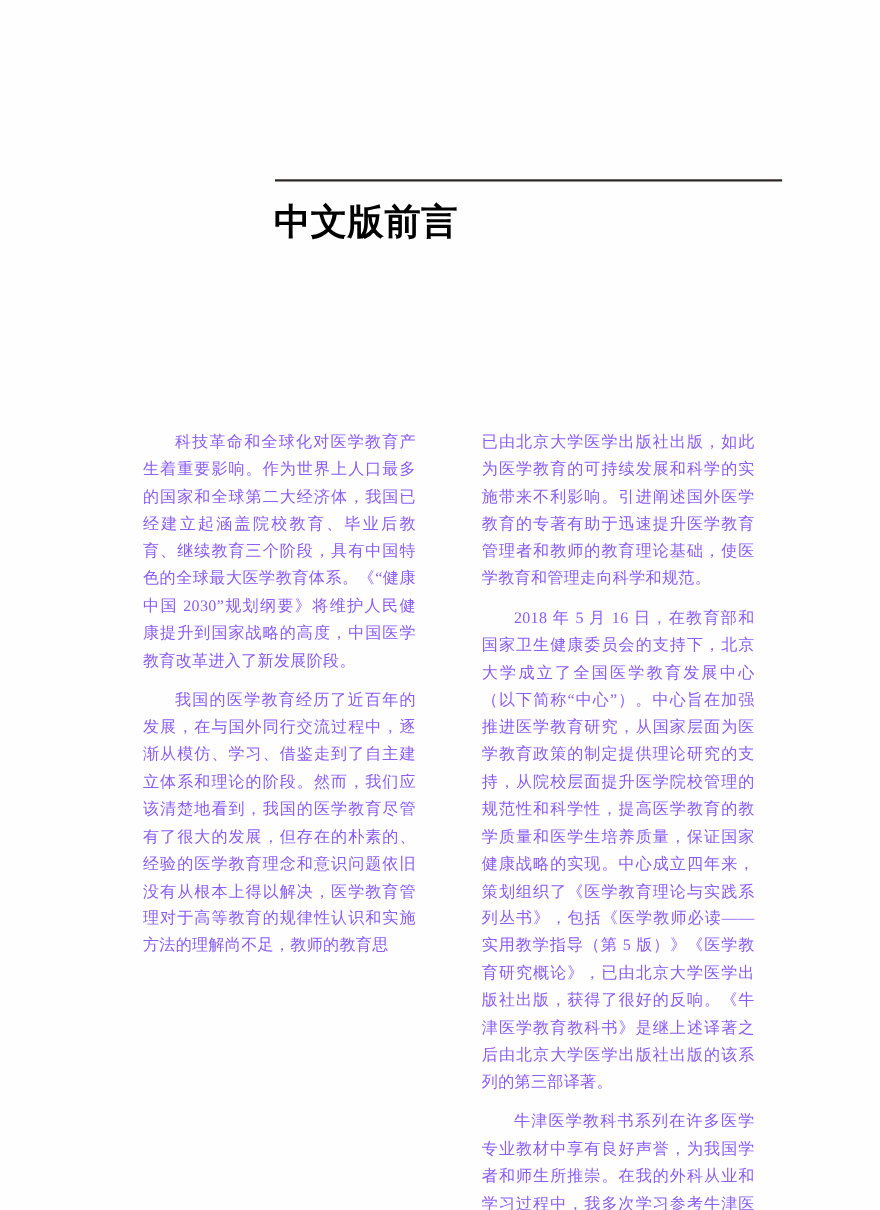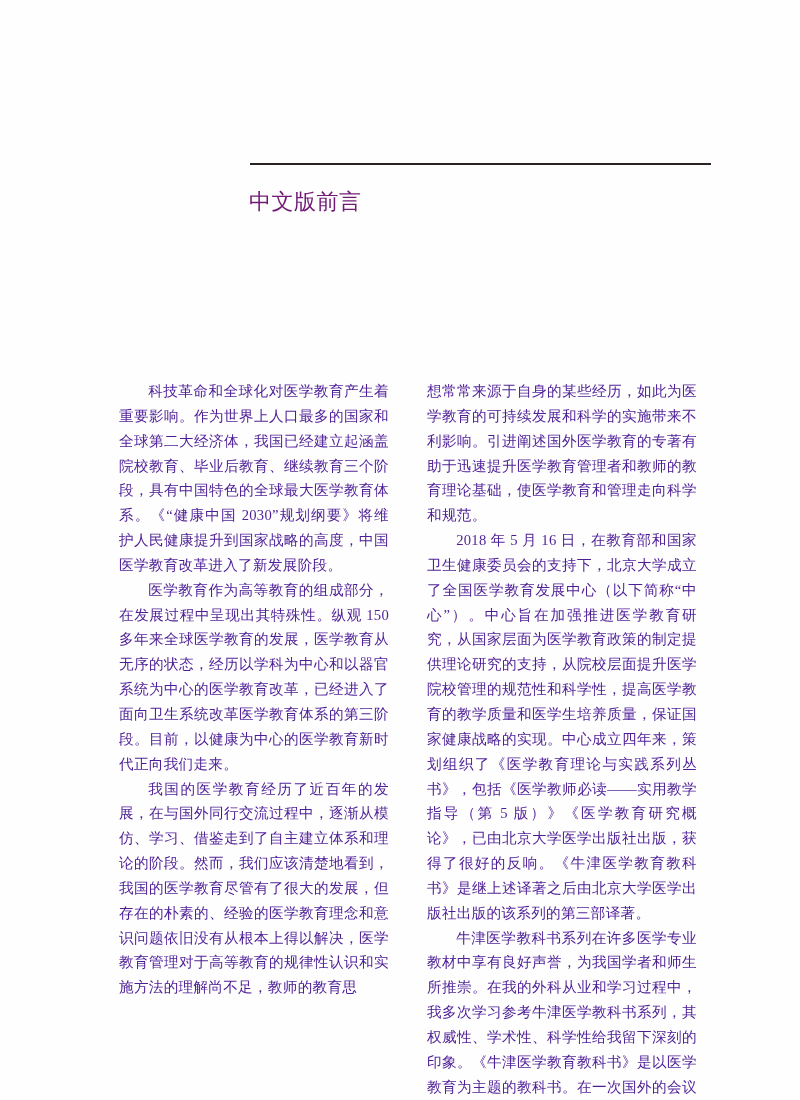--- a/index.html
+++ b/index.html
@@ -30,25 +30,25 @@
     width: 461px;
     height: 2px;
     background: #2b2322;
   }
 
   .page-title {
     position: absolute;
     left: 249px;
     top: 180px;
     font-family: "DejaVu Sans", "Liberation Sans", sans-serif;
-    font-size: 22px;
+    font-size: 33px;
     line-height: 44px;
     letter-spacing: 0.5px;
-    color: #701a75;
-    font-weight: 400;
+    color: #000000;
+    font-weight: 700;
     white-space: nowrap;
   }
 
   
   .columns {
     position: absolute;
     left: 119px;
     top: 379px;
     width: 578px;
     height: 640px;
@@ -57,28 +57,28 @@
   }
 
   .column {
     width: 289px;
     box-sizing: border-box;
   }
   .column.left  { padding-right: 19px; }
   .column.right { padding-left: 19px; }
 
   .para {
-    margin: 0;
+    margin: 11px;
     font-size: 14.6px;
     line-height: 24.85px;
     text-align: justify;
     text-justify: inter-character;
     text-align-last: left;
     letter-spacing: 0.02em;
-    color: #4c1d95;
+    color: #8b5cf6;
     font-family: "Liberation Serif", "DejaVu Serif", serif;
     word-break: break-all;
     hyphens: none;
   }
   .para.indent { text-indent: 2em; }
 
   
   .para.cont { text-indent: 0; }
 </style>
 </head>
@@ -87,25 +87,24 @@
 <div class="page">
 
   <div class="title-rule"></div>
 
   <div class="page-title">中文版前言</div>
 
   <div class="columns">
 
     <div class="column left">
       <p class="para indent">科技革命和全球化对医学教育产生着重要影响。作为世界上人口最多的国家和全球第二大经济体，我国已经建立起涵盖院校教育、毕业后教育、继续教育三个阶段，具有中国特色的全球最大医学教育体系。《“健康中国 2030”规划纲要》将维护人民健康提升到国家战略的高度，中国医学教育改革进入了新发展阶段。</p>
-      <p class="para indent">医学教育作为高等教育的组成部分，在发展过程中呈现出其特殊性。纵观 150 多年来全球医学教育的发展，医学教育从无序的状态，经历以学科为中心和以器官系统为中心的医学教育改革，已经进入了面向卫生系统改革医学教育体系的第三阶段。目前，以健康为中心的医学教育新时代正向我们走来。</p>
       <p class="para indent">我国的医学教育经历了近百年的发展，在与国外同行交流过程中，逐渐从模仿、学习、借鉴走到了自主建立体系和理论的阶段。然而，我们应该清楚地看到，我国的医学教育尽管有了很大的发展，但存在的朴素的、经验的医学教育理念和意识问题依旧没有从根本上得以解决，医学教育管理对于高等教育的规律性认识和实施方法的理解尚不足，教师的教育思</p>
     </div>
 
     <div class="column right">
-      <p class="para cont">想常常来源于自身的某些经历，如此为医学教育的可持续发展和科学的实施带来不利影响。引进阐述国外医学教育的专著有助于迅速提升医学教育管理者和教师的教育理论基础，使医学教育和管理走向科学和规范。</p>
+      <p class="para cont">已由北京大学医学出版社出版，如此为医学教育的可持续发展和科学的实施带来不利影响。引进阐述国外医学教育的专著有助于迅速提升医学教育管理者和教师的教育理论基础，使医学教育和管理走向科学和规范。</p>
       <p class="para indent">2018 年 5 月 16 日，在教育部和国家卫生健康委员会的支持下，北京大学成立了全国医学教育发展中心（以下简称“中心”）。中心旨在加强推进医学教育研究，从国家层面为医学教育政策的制定提供理论研究的支持，从院校层面提升医学院校管理的规范性和科学性，提高医学教育的教学质量和医学生培养质量，保证国家健康战略的实现。中心成立四年来，策划组织了《医学教育理论与实践系列丛书》，包括《医学教师必读——实用教学指导（第 5 版）》《医学教育研究概论》，已由北京大学医学出版社出版，获得了很好的反响。《牛津医学教育教科书》是继上述译著之后由北京大学医学出版社出版的该系列的第三部译著。</p>
       <p class="para indent">牛津医学教科书系列在许多医学专业教材中享有良好声誉，为我国学者和师生所推崇。在我的外科从业和学习过程中，我多次学习参考牛津医学教科书系列，其权威性、学术性、科学性给我留下深刻的印象。《牛津医学教育教科书》是以医学教育为主题的教科书。在一次国外的会议期间，我看到了《牛津医学教育教科书》，被它的内容全面和著者权威所打动，感到中国的医学教育需要这样权威的教科书，渴望将其翻译引入中国，为我国的医学教育管</p>
     </div>
 
   </div>
 
 </div>
 
 </body></html>

